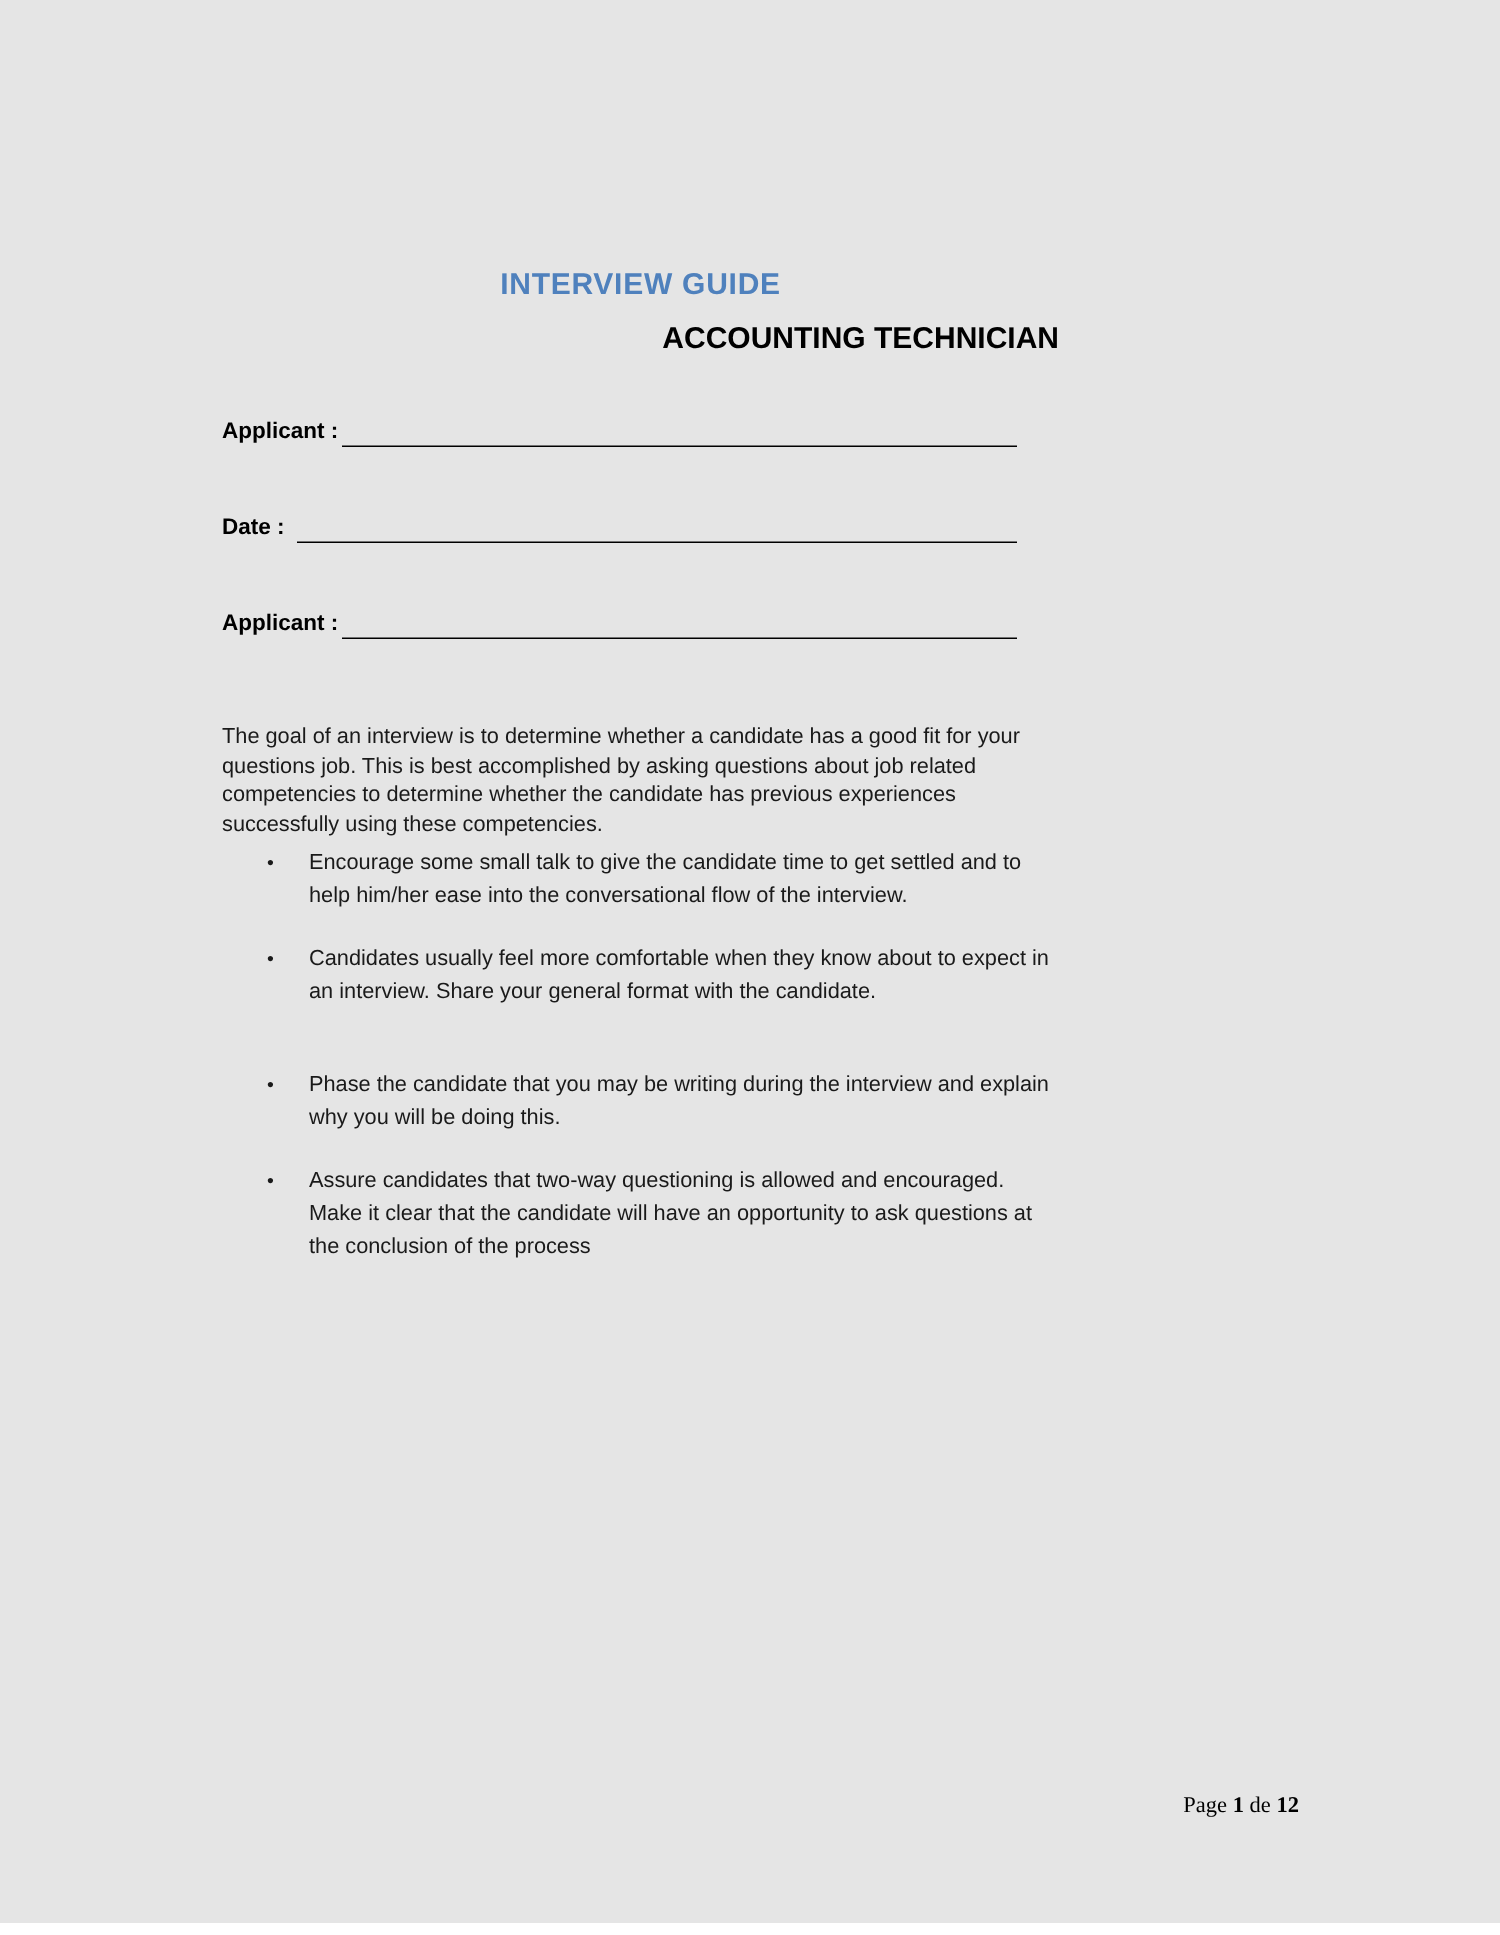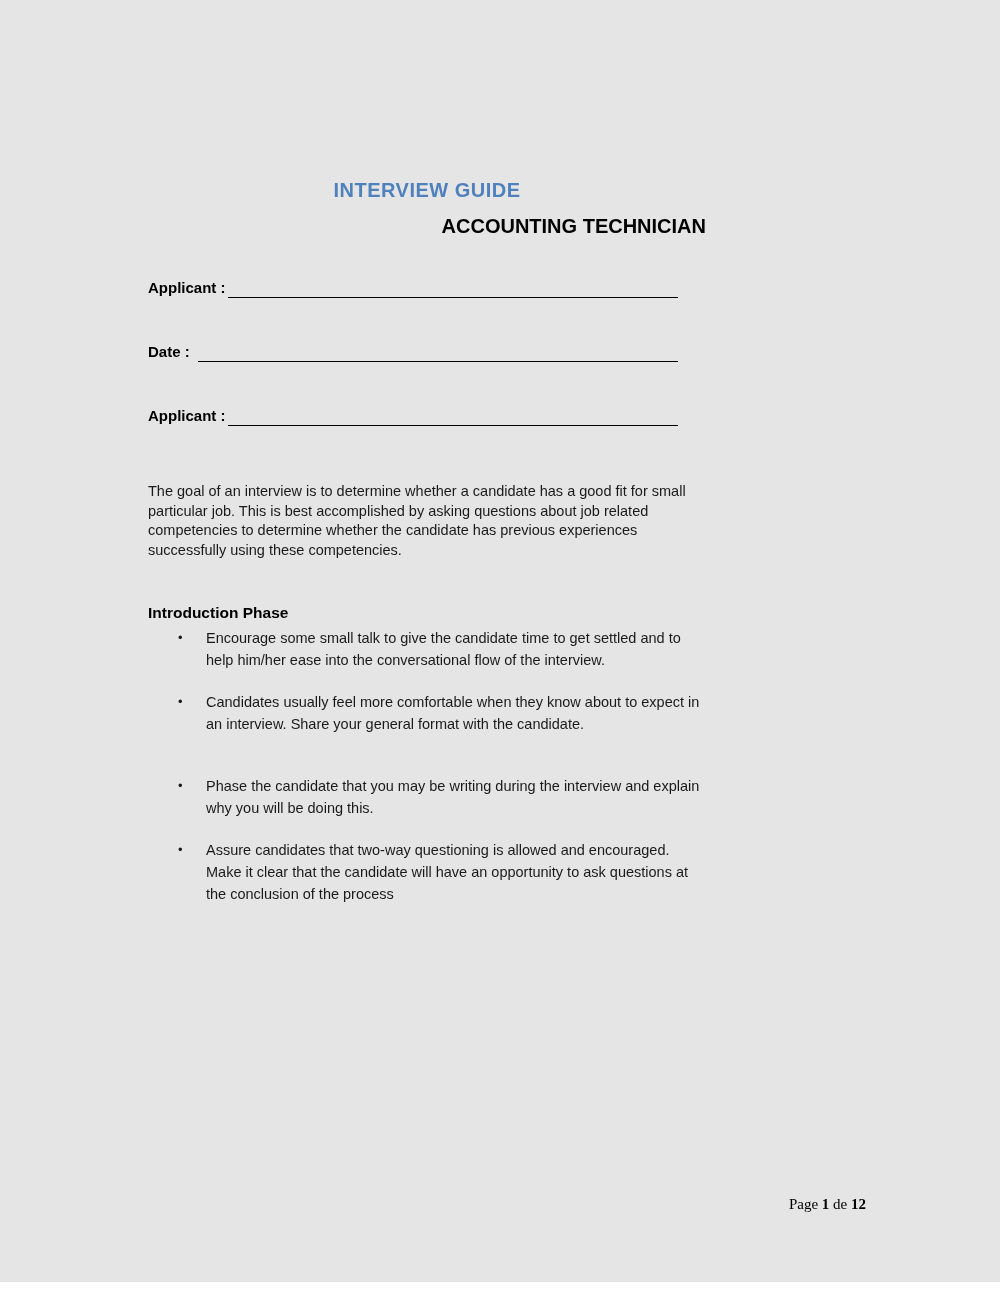--- a/index.html
+++ b/index.html
@@ -134,23 +134,22 @@
       <div class="field-row date-row">
         <span class="field-label">Date :</span>
         <span class="field-line"></span>
       </div>
       <div class="field-row">
         <span class="field-label">Applicant :</span>
         <span class="field-line"></span>
       </div>
     </div>
 
-    <div class="intro-paragraph">The goal of an interview is to determine whether a candidate has a good fit for small particular job. This is best accomplished by asking questions about job related competencies to determine whether the candidate has previous experiences successfully using these competencies.</div>
+    <div class="intro-paragraph">The goal of an interview is to determine whether a candidate has a good fit for your questions job. This is best accomplished by asking questions about job related competencies to determine whether the candidate has previous experiences successfully using these competencies.</div>
 
-    <div class="section-heading">Introduction Phase</div>
 
     <div class="bullet-list">
       <div class="bullet-item">
         <span class="bullet-marker">•</span>
         <span class="bullet-text">Encourage some small talk to give the candidate time to get settled and to help him/her ease into the conversational flow of the interview.</span>
       </div>
       <div class="bullet-item">
         <span class="bullet-marker">•</span>
         <span class="bullet-text">Candidates usually feel more comfortable when they know about to expect in an interview. Share your general format with the candidate.</span>
       </div>

